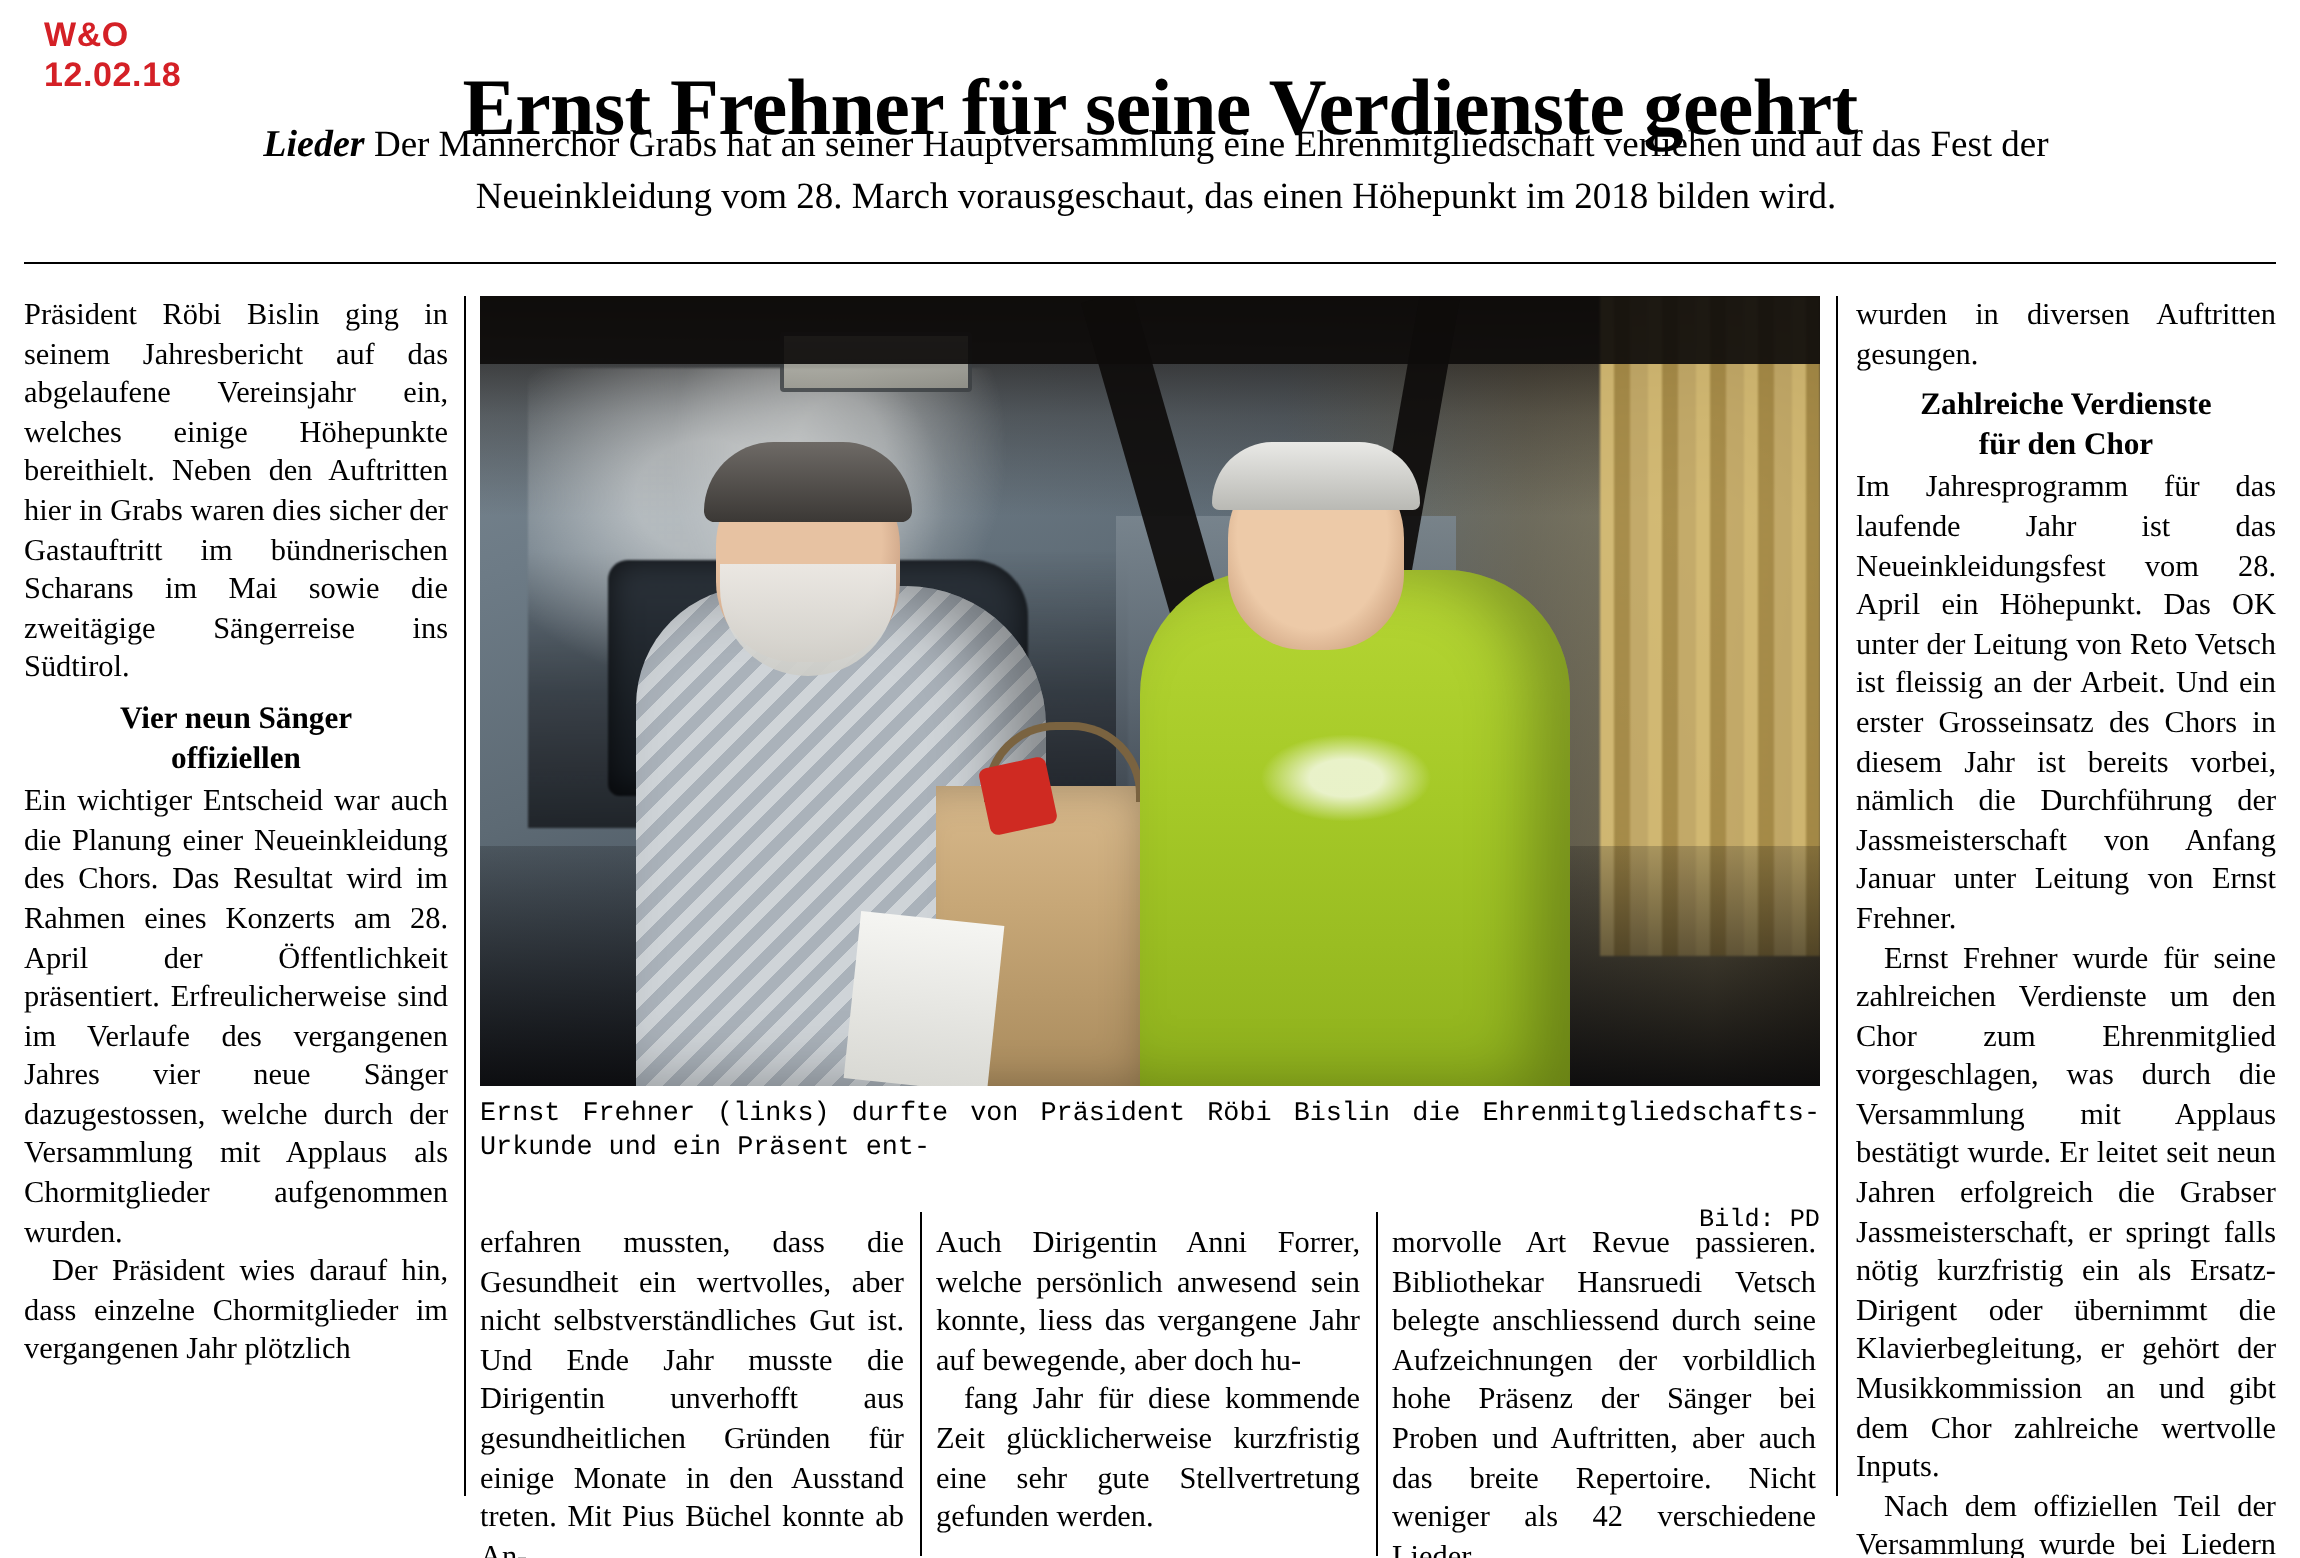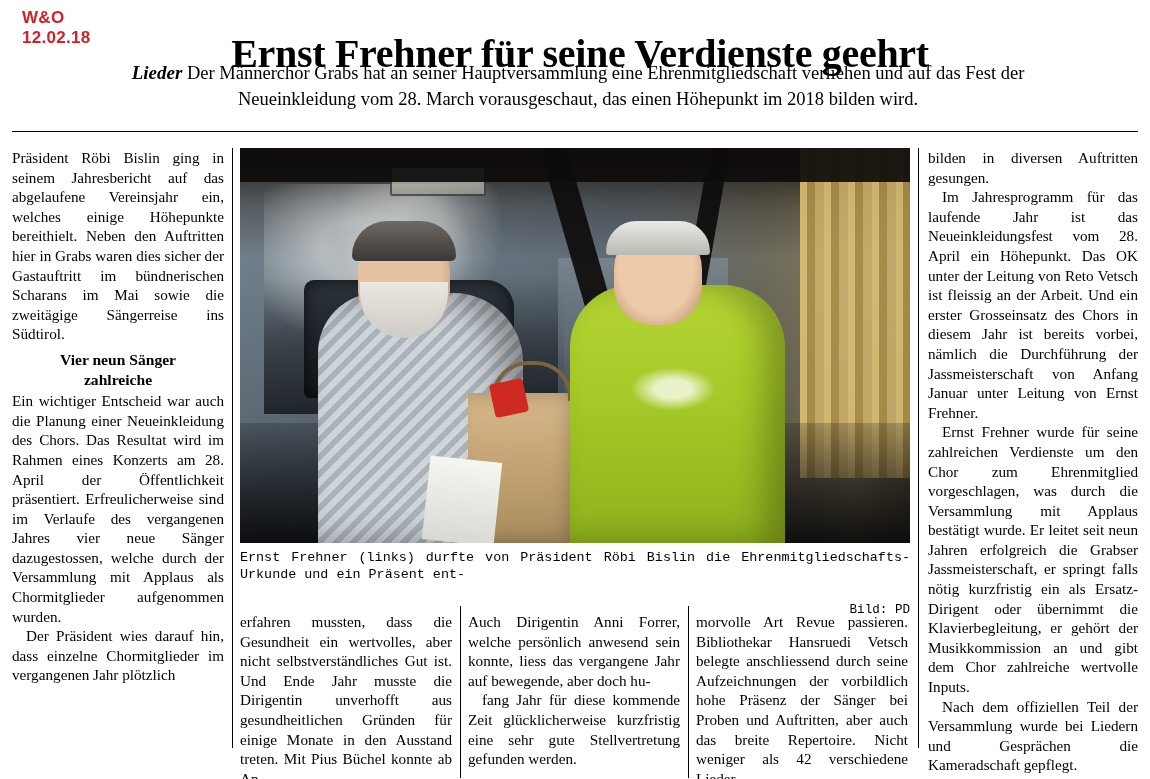--- a/index.html
+++ b/index.html
@@ -317,41 +317,45 @@
 
   <div class="caption">
     <span>Ernst Frehner (links) durfte von Präsident Röbi Bislin die Ehrenmitgliedschafts-Urkunde und ein Präsent ent-</span>
     <span class="caption-credit">Bild: PD</span>
   </div>
 
   <div class="col col-1">
     <p>Präsident Röbi Bislin ging in seinem Jahresbericht auf das abgelaufene Vereinsjahr ein, welches einige Höhepunkte bereithielt. Neben den Auftritten hier in Grabs waren dies sicher der Gastauftritt im bündnerischen Scharans im Mai sowie die zweitägige Sängerreise ins Südtirol.</p>
     <div class="subhead">
       <div>Vier neun Sänger</div>
-      <div>zahlreiche</div>
+      <div>offiziellen</div>
     </div>
     <p>Ein wichtiger Entscheid war auch die Planung einer Neueinkleidung des Chors. Das Resultat wird im Rahmen eines Konzerts am 28. April der Öffentlichkeit präsentiert. Erfreulicherweise sind im Verlaufe des vergangenen Jahres vier neue Sänger dazugestossen, welche durch der Versammlung mit Applaus als Chormitglieder aufgenommen wurden.</p>
     <p>Der Präsident wies darauf hin, dass einzelne Chormitglieder im vergangenen Jahr plötzlich</p>
   </div>
 
   <div class="col col-2">
     <p>erfahren mussten, dass die Gesundheit ein wertvolles, aber nicht selbstverständliches Gut ist. Und Ende Jahr musste die Dirigentin unverhofft aus gesundheitlichen Gründen für einige Monate in den Ausstand treten. Mit Pius Büchel konnte ab An-</p>
   </div>
 
   <div class="col col-3">
     <p>Auch Dirigentin Anni Forrer, welche persönlich anwesend sein konnte, liess das vergangene Jahr auf bewegende, aber doch hu-</p>
     <p>fang Jahr für diese kommende Zeit glücklicherweise kurzfristig eine sehr gute Stellvertretung gefunden werden.</p>
   </div>
 
   <div class="col col-4">
     <p>morvolle Art Revue passieren. Bibliothekar Hansruedi Vetsch belegte anschliessend durch seine Aufzeichnungen der vorbildlich hohe Präsenz der Sänger bei Proben und Auftritten, aber auch das breite Repertoire. Nicht weniger als 42 verschiedene Lieder</p>
   </div>
 
   <div class="col col-5">
-    <p>bilden in diversen Auftritten gesungen.</p>
+    <p>wurden in diversen Auftritten gesungen.</p>
+    <div class="subhead">
+      <div>Zahlreiche Verdienste</div>
+      <div>für den Chor</div>
+    </div>
     <p>Im Jahresprogramm für das laufende Jahr ist das Neueinkleidungsfest vom 28. April ein Höhepunkt. Das OK unter der Leitung von Reto Vetsch ist fleissig an der Arbeit. Und ein erster Grosseinsatz des Chors in diesem Jahr ist bereits vorbei, nämlich die Durchführung der Jassmeisterschaft von Anfang Januar unter Leitung von Ernst Frehner.</p>
     <p>Ernst Frehner wurde für seine zahlreichen Verdienste um den Chor zum Ehrenmitglied vorgeschlagen, was durch die Versammlung mit Applaus bestätigt wurde. Er leitet seit neun Jahren erfolgreich die Grabser Jassmeisterschaft, er springt falls nötig kurzfristig ein als Ersatz-Dirigent oder übernimmt die Klavierbegleitung, er gehört der Musikkommission an und gibt dem Chor zahlreiche wertvolle Inputs.</p>
     <p>
       <span>Nach dem offiziellen Teil der Versammlung wurde bei Liedern und Gesprächen die Kameradschaft gepflegt.</span>
       
     </p>
   </div>
 
 </div>
 

